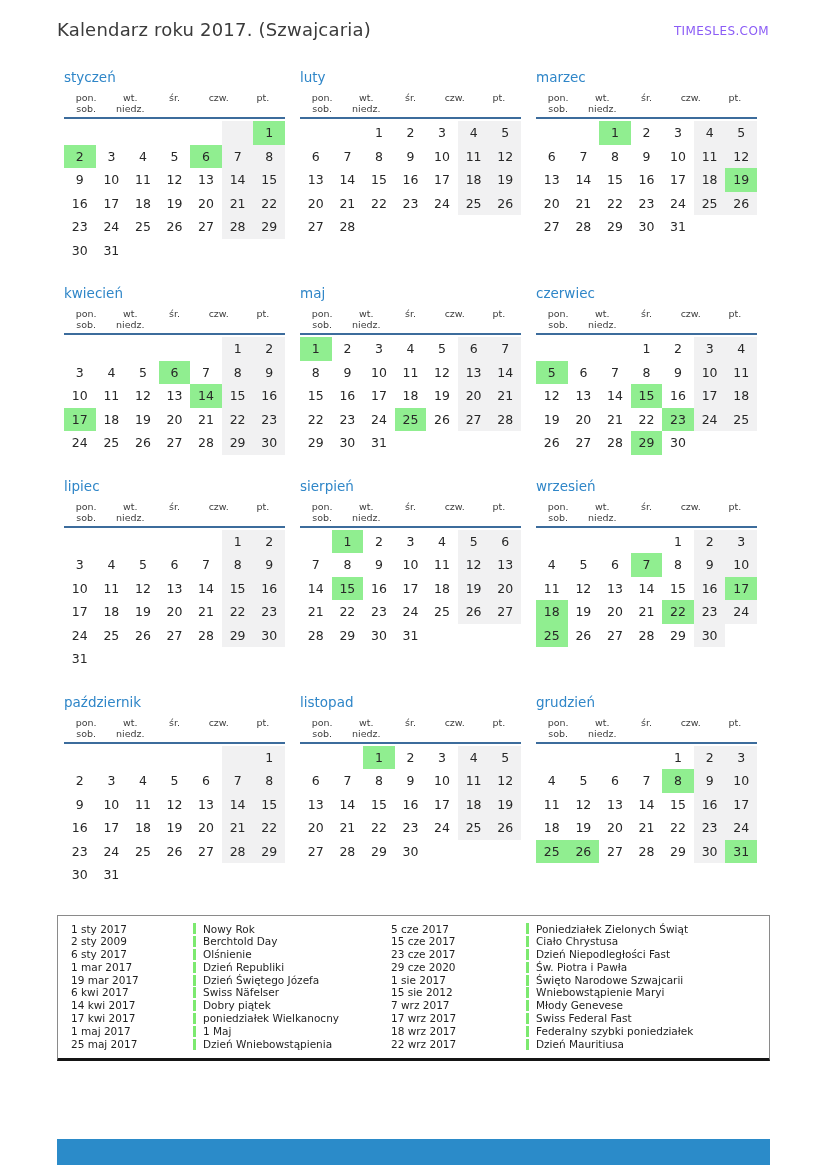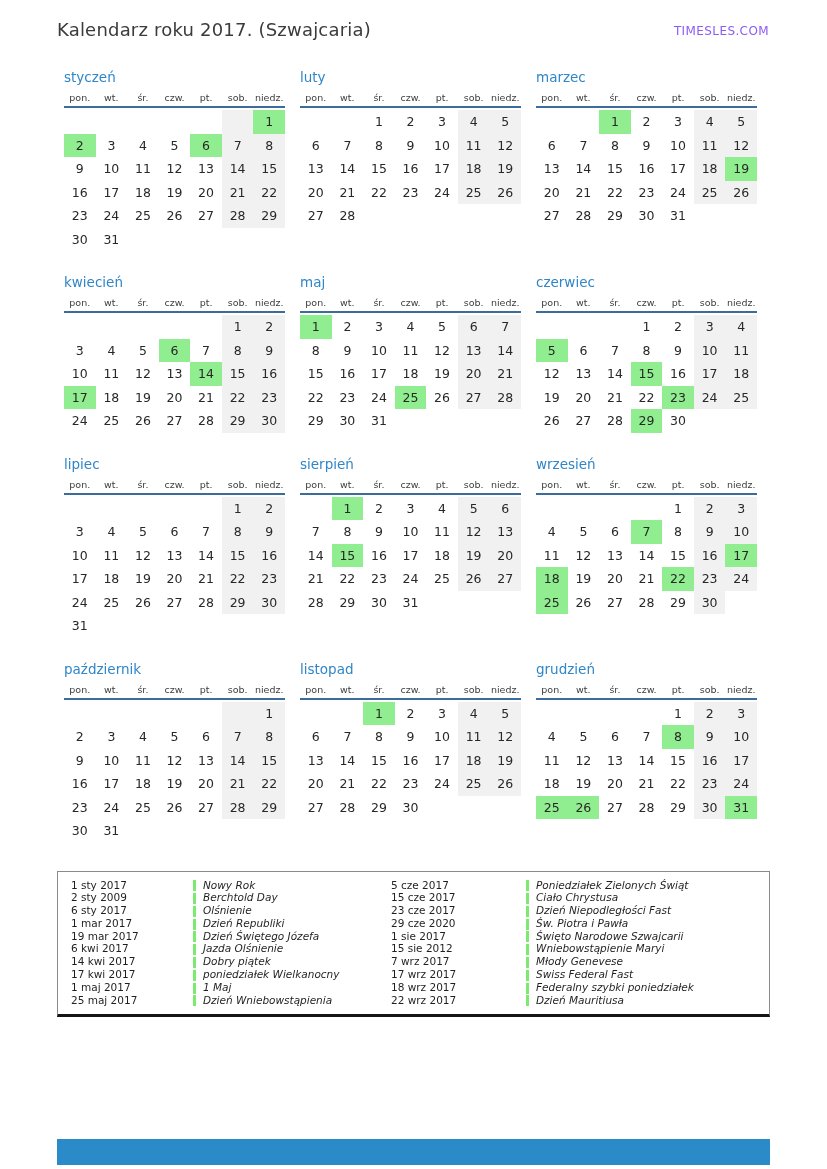--- a/index.html
+++ b/index.html
@@ -35,21 +35,21 @@
     row-gap: 23px;
     padding: 29px 0 0 64px;
     align-items: start;
   }
   .month { width: 221px; }
   .month-title {
     color: #2f86c8; font-size: 13.5px;
     margin: 0 0 7px 0; font-weight: normal;
   }
   .dow-row {
-    display: grid; grid-template-columns: repeat(7, 1fr);
+    display: grid; grid-template-columns: repeat(5, 1fr);
     border-bottom: 2px solid #3c6c9c; padding-bottom: 3px;
   }
   .dow-row .dow {
     text-align: center; font-size: 9.5px; color: #3d3d3d;
     font-family: "DejaVu Sans", sans-serif;
   }
   .days {
     display: grid; grid-template-columns: repeat(7, 1fr);
     margin-top: 2px;
   }
@@ -67,21 +67,21 @@
     border: 1px solid #8a8a8a;
     border-bottom: 3px solid #151515;
     padding: 7px 0 8px 13px;
   }
   .legend-grid {
     display: grid;
     grid-template-columns: 122px 198px 135px 1fr;
     font-size: 10.5px; line-height: 12.8px; color: #1f1f1f;
   }
   .l-date { white-space: nowrap; }
-  .l-name { display: flex; align-items: flex-end; white-space: nowrap; font-style: italic; }
+  .l-name { display: flex; align-items: center; white-space: nowrap; }
   .marker {
     display: inline-block; width: 3px; height: 11px;
     background: #7ce96f; margin-right: 7px; flex: 0 0 3px;
   }
 
   
   .footer-bar {
     position: absolute; left: 57px; width: 713px;
     top: 1139px; height: 26px;
     background: #2b8bc9;
@@ -757,21 +757,21 @@
           <span>Dzień Świętego Józefa</span>
         </div>
         <div class="l-date">1 sie 2017</div>
         <div class="l-name">
           <span class="marker"></span>
           <span>Święto Narodowe Szwajcarii</span>
         </div>
         <div class="l-date">6 kwi 2017</div>
         <div class="l-name">
           <span class="marker"></span>
-          <span>Jazda Olśnienie</span>
+          <span>Swiss Näfelser</span>
         </div>
         <div class="l-date">15 sie 2012</div>
         <div class="l-name">
           <span class="marker"></span>
           <span>Wniebowstąpienie Maryi</span>
         </div>
         <div class="l-date">14 kwi 2017</div>
         <div class="l-name">
           <span class="marker"></span>
           <span>Dobry piątek</span>

